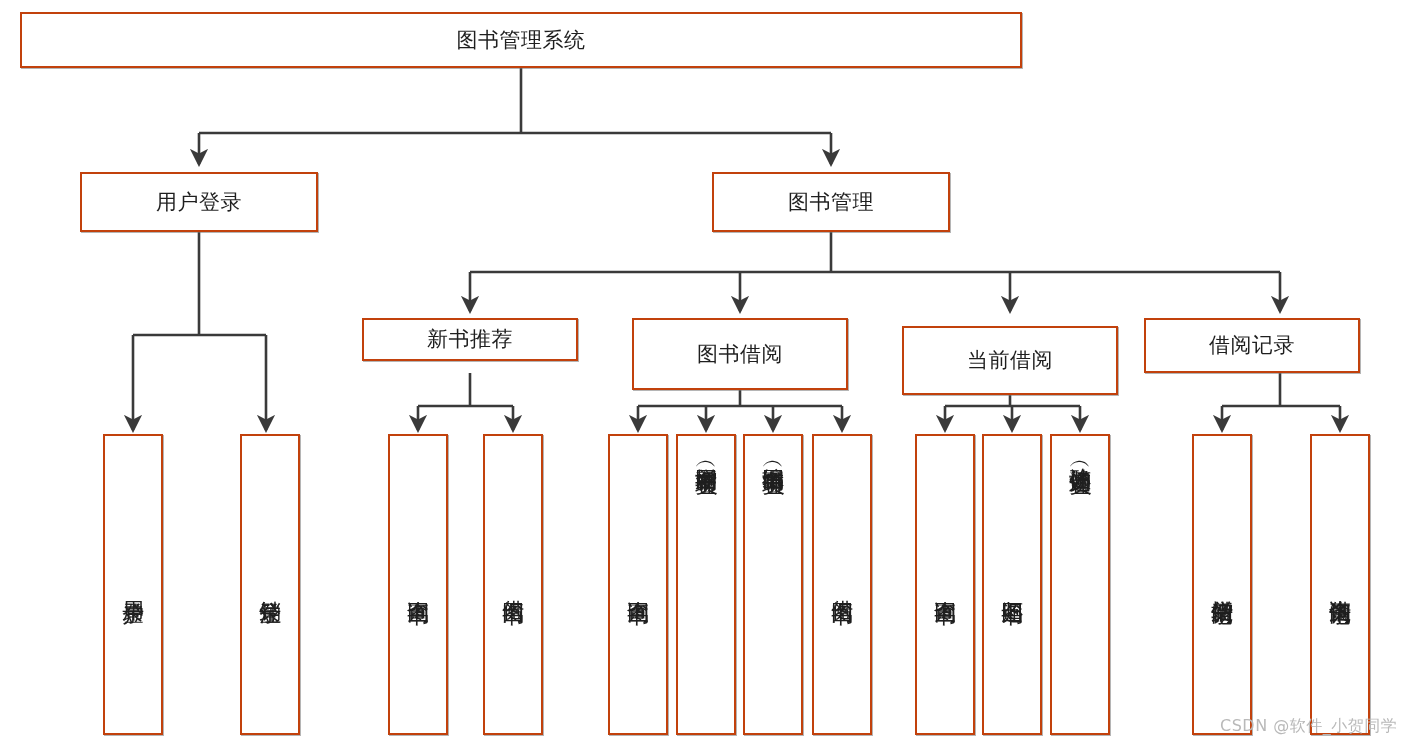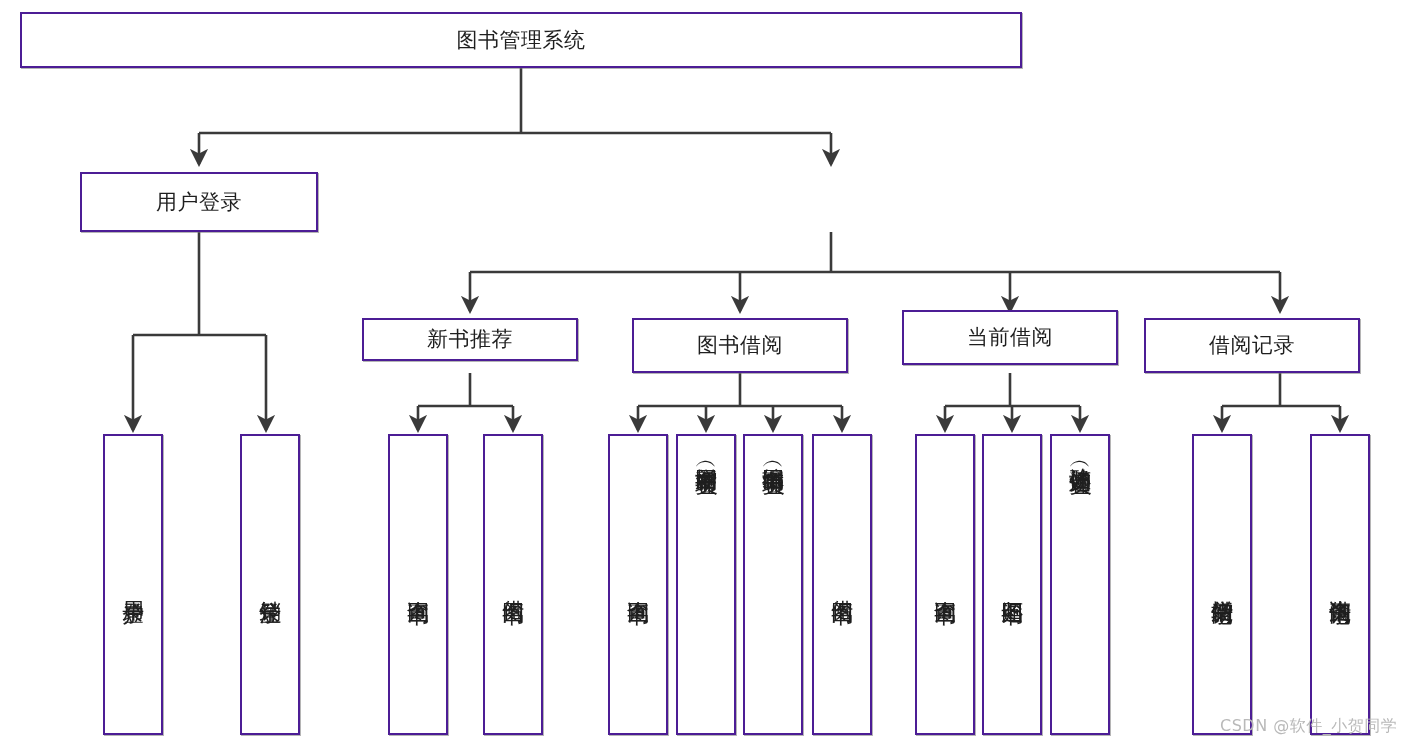--- a/index.html
+++ b/index.html
@@ -23,21 +23,21 @@
     left: 0;
     top: 0;
     width: 1405px;
     height: 747px;
     pointer-events: none;
   }
   .node {
     position: absolute;
     box-sizing: border-box;
     background: #ffffff;
-    border: 2px solid #4c1d95;
+    border: 2px solid #c2410c;
     display: flex;
     align-items: center;
     justify-content: center;
     color: #1f1f1f;
     box-shadow: 1px 1px 0 rgba(120,120,120,0.55);
   }
   .node .cap {
     display: block;
     text-align: center;
     line-height: 1.18;
@@ -126,28 +126,31 @@
     </g>
   </svg>
 
   <div class="node h" style="left:20px; top:12px; width:1002px; height:56px;">
     <span class="cap">图书管理系统</span>
   </div>
 
   <div class="node h" style="left:80px; top:172px; width:238px; height:60px;">
     <span class="cap">用户登录</span>
   </div>
+  <div class="node h" style="left:712px; top:172px; width:238px; height:60px;">
+    <span class="cap">图书管理</span>
+  </div>
 
   <div class="node h" style="left:362px; top:318px; width:216px; height:43px;">
     <span class="cap">新书推荐</span>
   </div>
-  <div class="node h" style="left:632px; top:318px; width:216px; height:55px;">
+  <div class="node h" style="left:632px; top:318px; width:216px; height:72px;">
     <span class="cap">图书借阅</span>
   </div>
-  <div class="node h" style="left:902px; top:310px; width:216px; height:55px;">
+  <div class="node h" style="left:902px; top:326px; width:216px; height:69px;">
     <span class="cap">当前借阅</span>
   </div>
   <div class="node h" style="left:1144px; top:318px; width:216px; height:55px;">
     <span class="cap">借阅记录</span>
   </div>
 
   <div class="node v mid" style="left:103px; top:434px; width:60px; height:301px;">
     <span class="cap">用户登录</span>
   </div>
   <div class="node v mid" style="left:240px; top:434px; width:60px; height:301px;">

